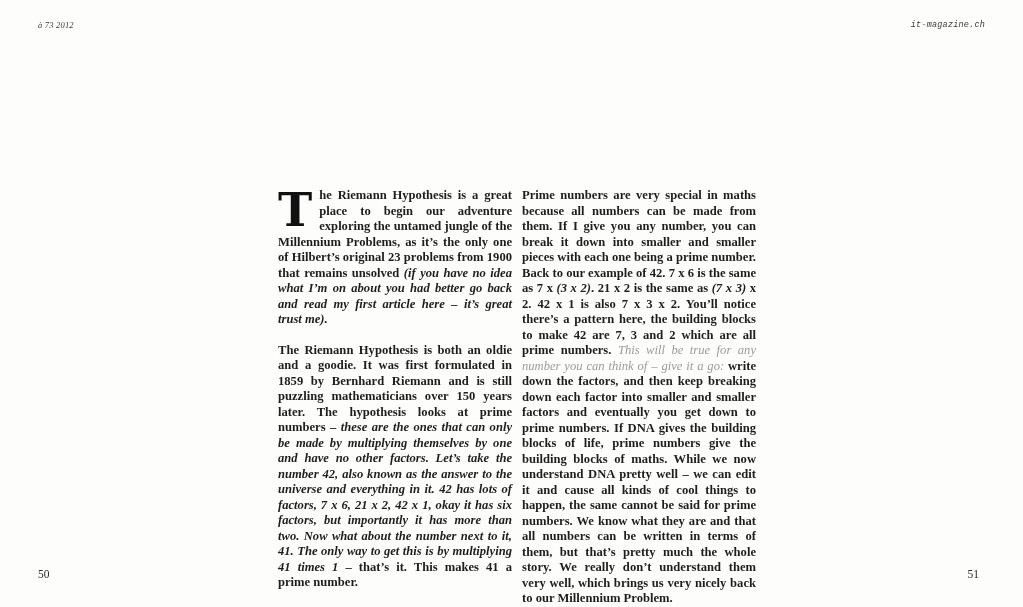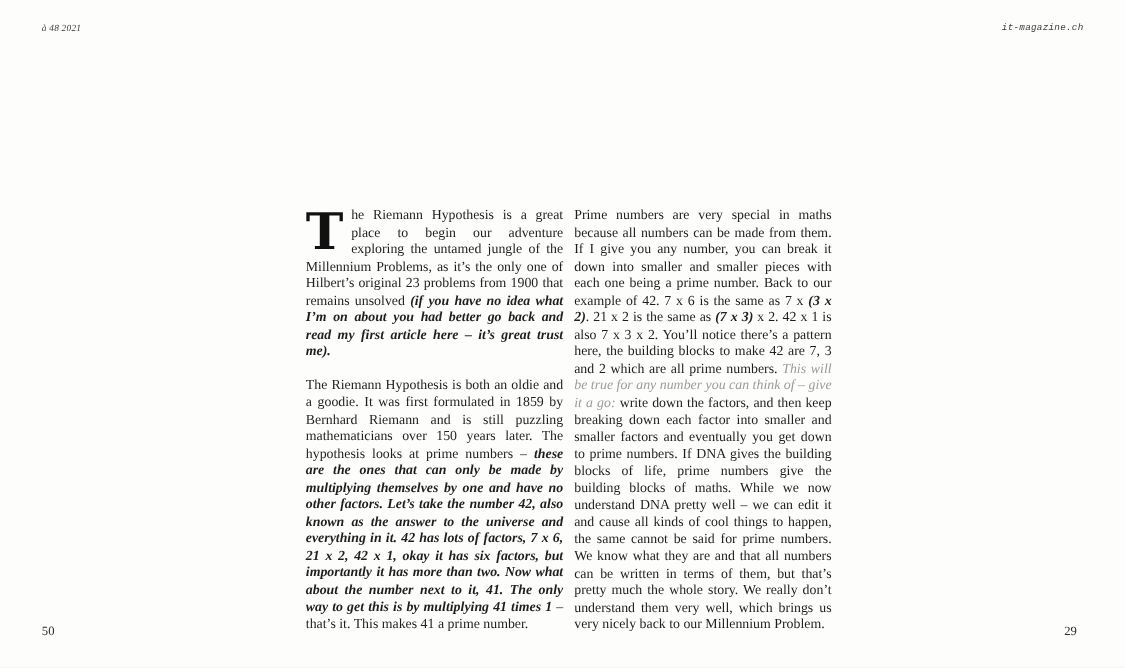--- a/index.html
+++ b/index.html
@@ -58,39 +58,39 @@
   }
   .dropcap {
     float: left;
     font-family: "DejaVu Serif", serif;
     font-weight: bold;
     font-size: 46px;
     line-height: 40px;
     padding: 2px 7px 0 0;
     color: #111;
   }
-  .run-normal { font-style: normal; }
+  .run-normal { font-style: normal; font-weight: bold; }
   .run-italic { font-style: italic; font-weight: bold; }
   .run-muted-italic {
     font-style: italic;
     color: var(--muted-color, #9b9b9b);
   }
 </style>
 </head>
 <body>
 
 <div class="spread">
-  <div class="running-head left">à 48 2021</div>
+  <div class="running-head left">à 73 2012</div>
   <div class="running-head right">it-magazine.ch</div>
 
   <div class="text-block">
     <div class="column">
         <p class="para"><span class="dropcap">T</span><span class="run-normal">he Riemann Hypothesis is a great place to begin our adventure exploring the untamed jungle of the Millennium Problems, as it’s the only one of Hilbert’s original 23 problems from 1900 that remains unsolved </span><span class="run-italic">(if you have no idea what I’m on about you had better go back and read my first article here – it’s great trust me).</span></p>
         <p class="para"><span class="run-normal">The Riemann Hypothesis is both an oldie and a goodie. It was first formulated in 1859 by Bernhard Riemann and is still puzzling mathematicians over 150 years later. The hypothesis looks at prime numbers – </span><span class="run-italic">these are the ones that can only be made by multiplying themselves by one and have no other factors. Let’s take the number 42, also known as the answer to the universe and everything in it. 42 has lots of factors, 7 x 6, 21 x 2, 42 x 1, okay it has six factors, but importantly it has more than two. Now what about the number next to it, 41. The only way to get this is by multiplying 41 times 1 </span><span class="run-normal">– that’s it. This makes 41 a prime number.</span></p>
       </div>
     <div class="column">
         <p class="para"><span class="run-normal">Prime numbers are very special in maths because all numbers can be made from them. If I give you any number, you can break it down into smaller and smaller pieces with each one being a prime number. Back to our example of 42. 7 x 6 is the same as 7 x </span><span class="run-italic">(3 x 2)</span><span class="run-normal">. 21 x 2 is the same as </span><span class="run-italic">(7 x 3)</span><span class="run-normal"> x 2. 42 x 1 is also 7 x 3 x 2. You’ll notice there’s a pattern here, the building blocks to make 42 are 7, 3 and 2 which are all prime numbers. </span><span class="run-muted-italic">This will be true for any number you can think of – give it a go:</span><span class="run-normal"> write down the factors, and then keep breaking down each factor into smaller and smaller factors and eventually you get down to prime numbers. If DNA gives the building blocks of life, prime numbers give the building blocks of maths. While we now understand DNA pretty well – we can edit it and cause all kinds of cool things to happen, the same cannot be said for prime numbers. We know what they are and that all numbers can be written in terms of them, but that’s pretty much the whole story. We really don’t understand them very well, which brings us very nicely back to our Millennium Problem.</span></p>
       </div>
   </div>
 
   <div class="folio left">50</div>
-  <div class="folio right">29</div>
+  <div class="folio right">51</div>
 </div>
 
 </body></html>

